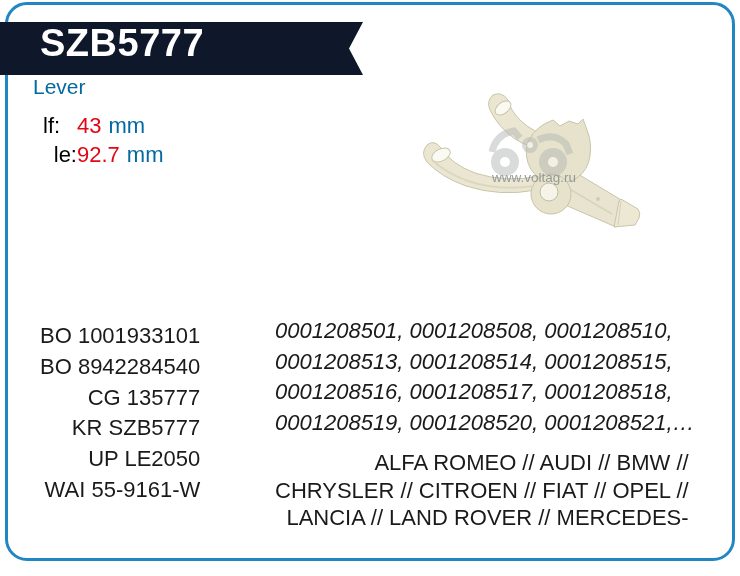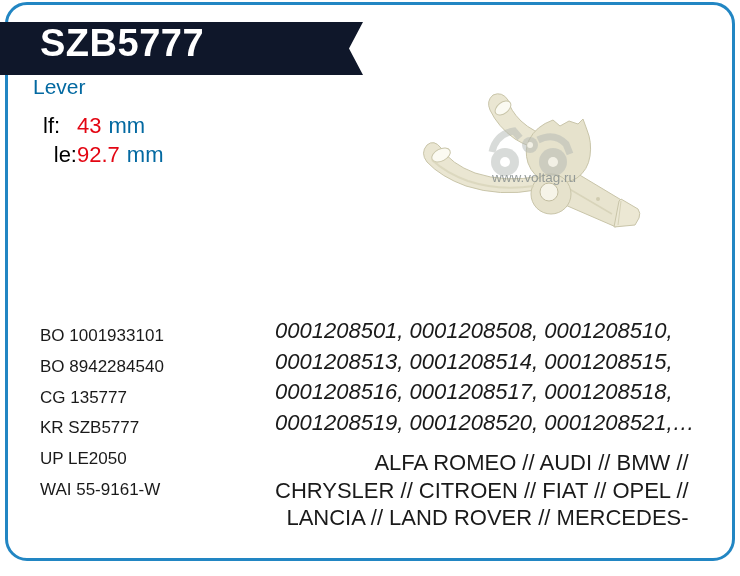--- a/index.html
+++ b/index.html
@@ -37,21 +37,21 @@
   .dim-row.r1 { top:113px; }
   .dim-row.r2 { top:142px;text-align:right; }
   .dim-label { display:inline-block; width:34px; font-weight:normal; color:#000000; }
   .dim-value { font-weight:normal; color:#e30613; margin-right:7px; }
   .dim-unit  { color:#0369a1; }
 
   .photo { position:absolute; left:408px; top:88px; width:240px; height:160px; }
 
   .ref-list {
     position:absolute; left:40px; top:321px;
-    font-size:17px; line-height:30.8px; white-space:nowrap;
+    font-size:22px; line-height:30.8px; white-space:nowrap;text-align:right;
   }
   .oe-list {
     position:absolute; left:275px; top:316px;
     font-size:22px; line-height:30.6px; white-space:nowrap;font-style:italic;
   }
   .make-list {
     position:absolute; left:275px; top:449px;
     font-size:22px; line-height:27.6px; white-space:nowrap;text-align:right;
   }
 </style>

